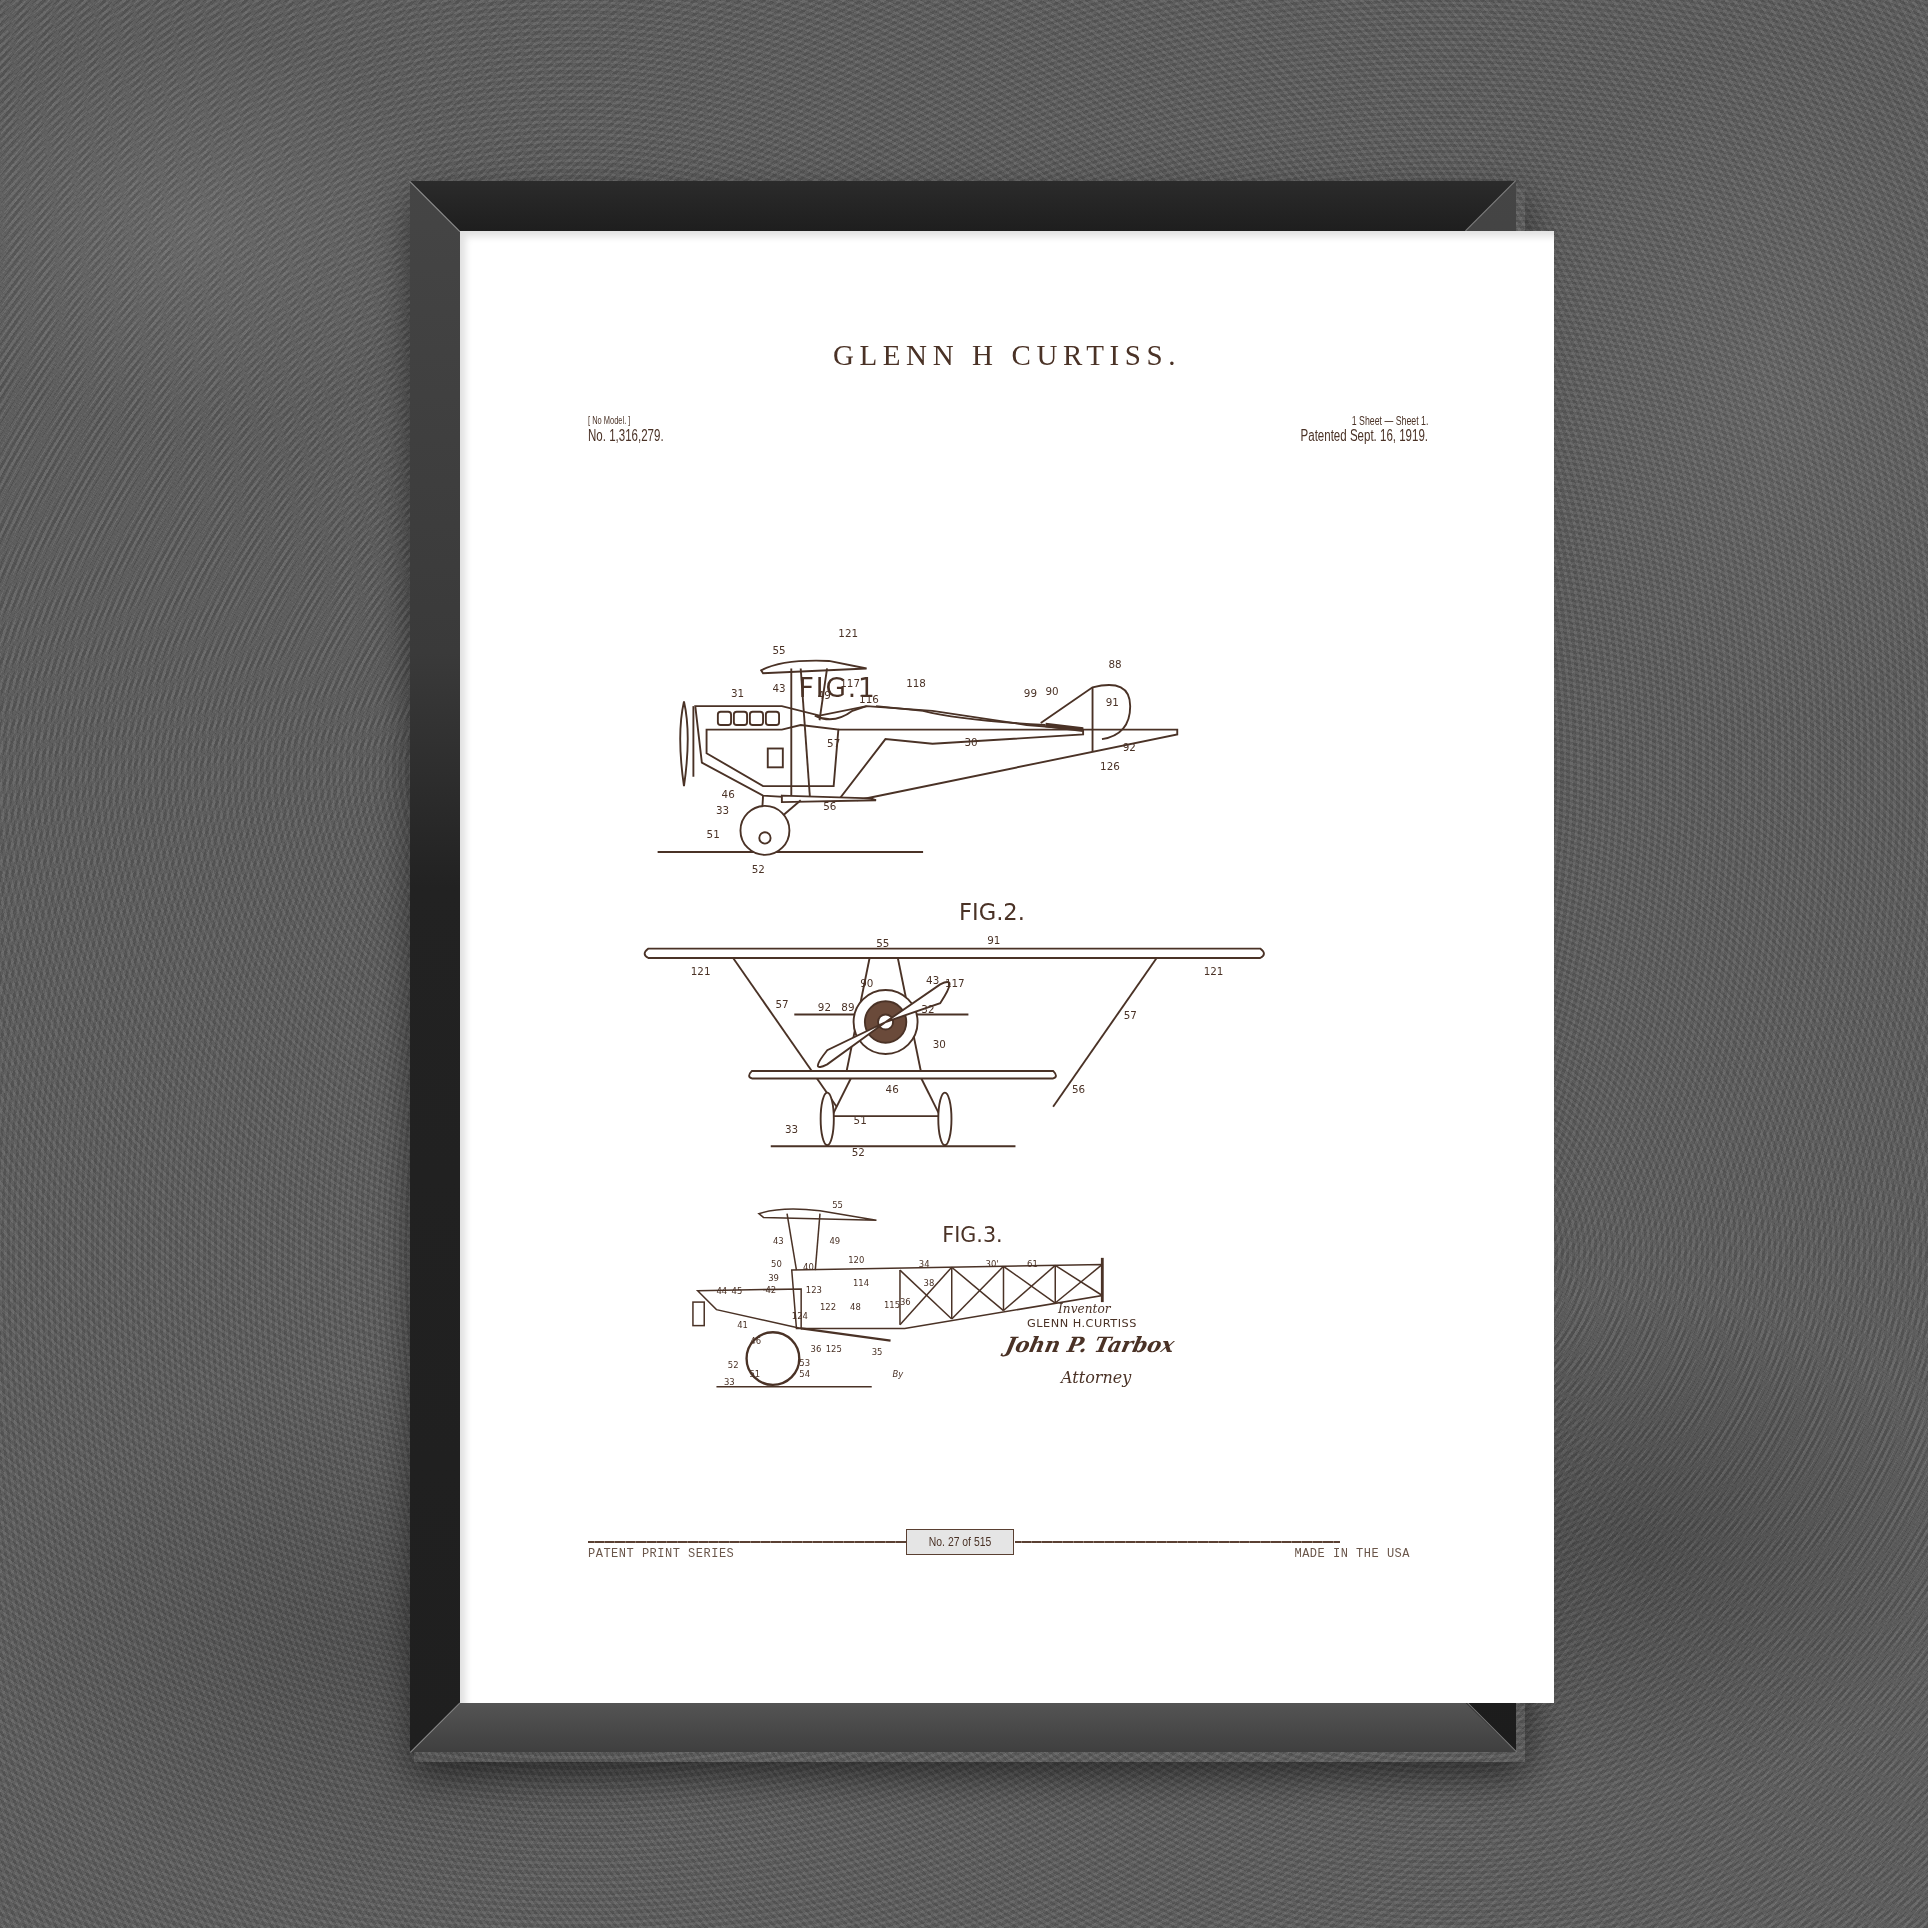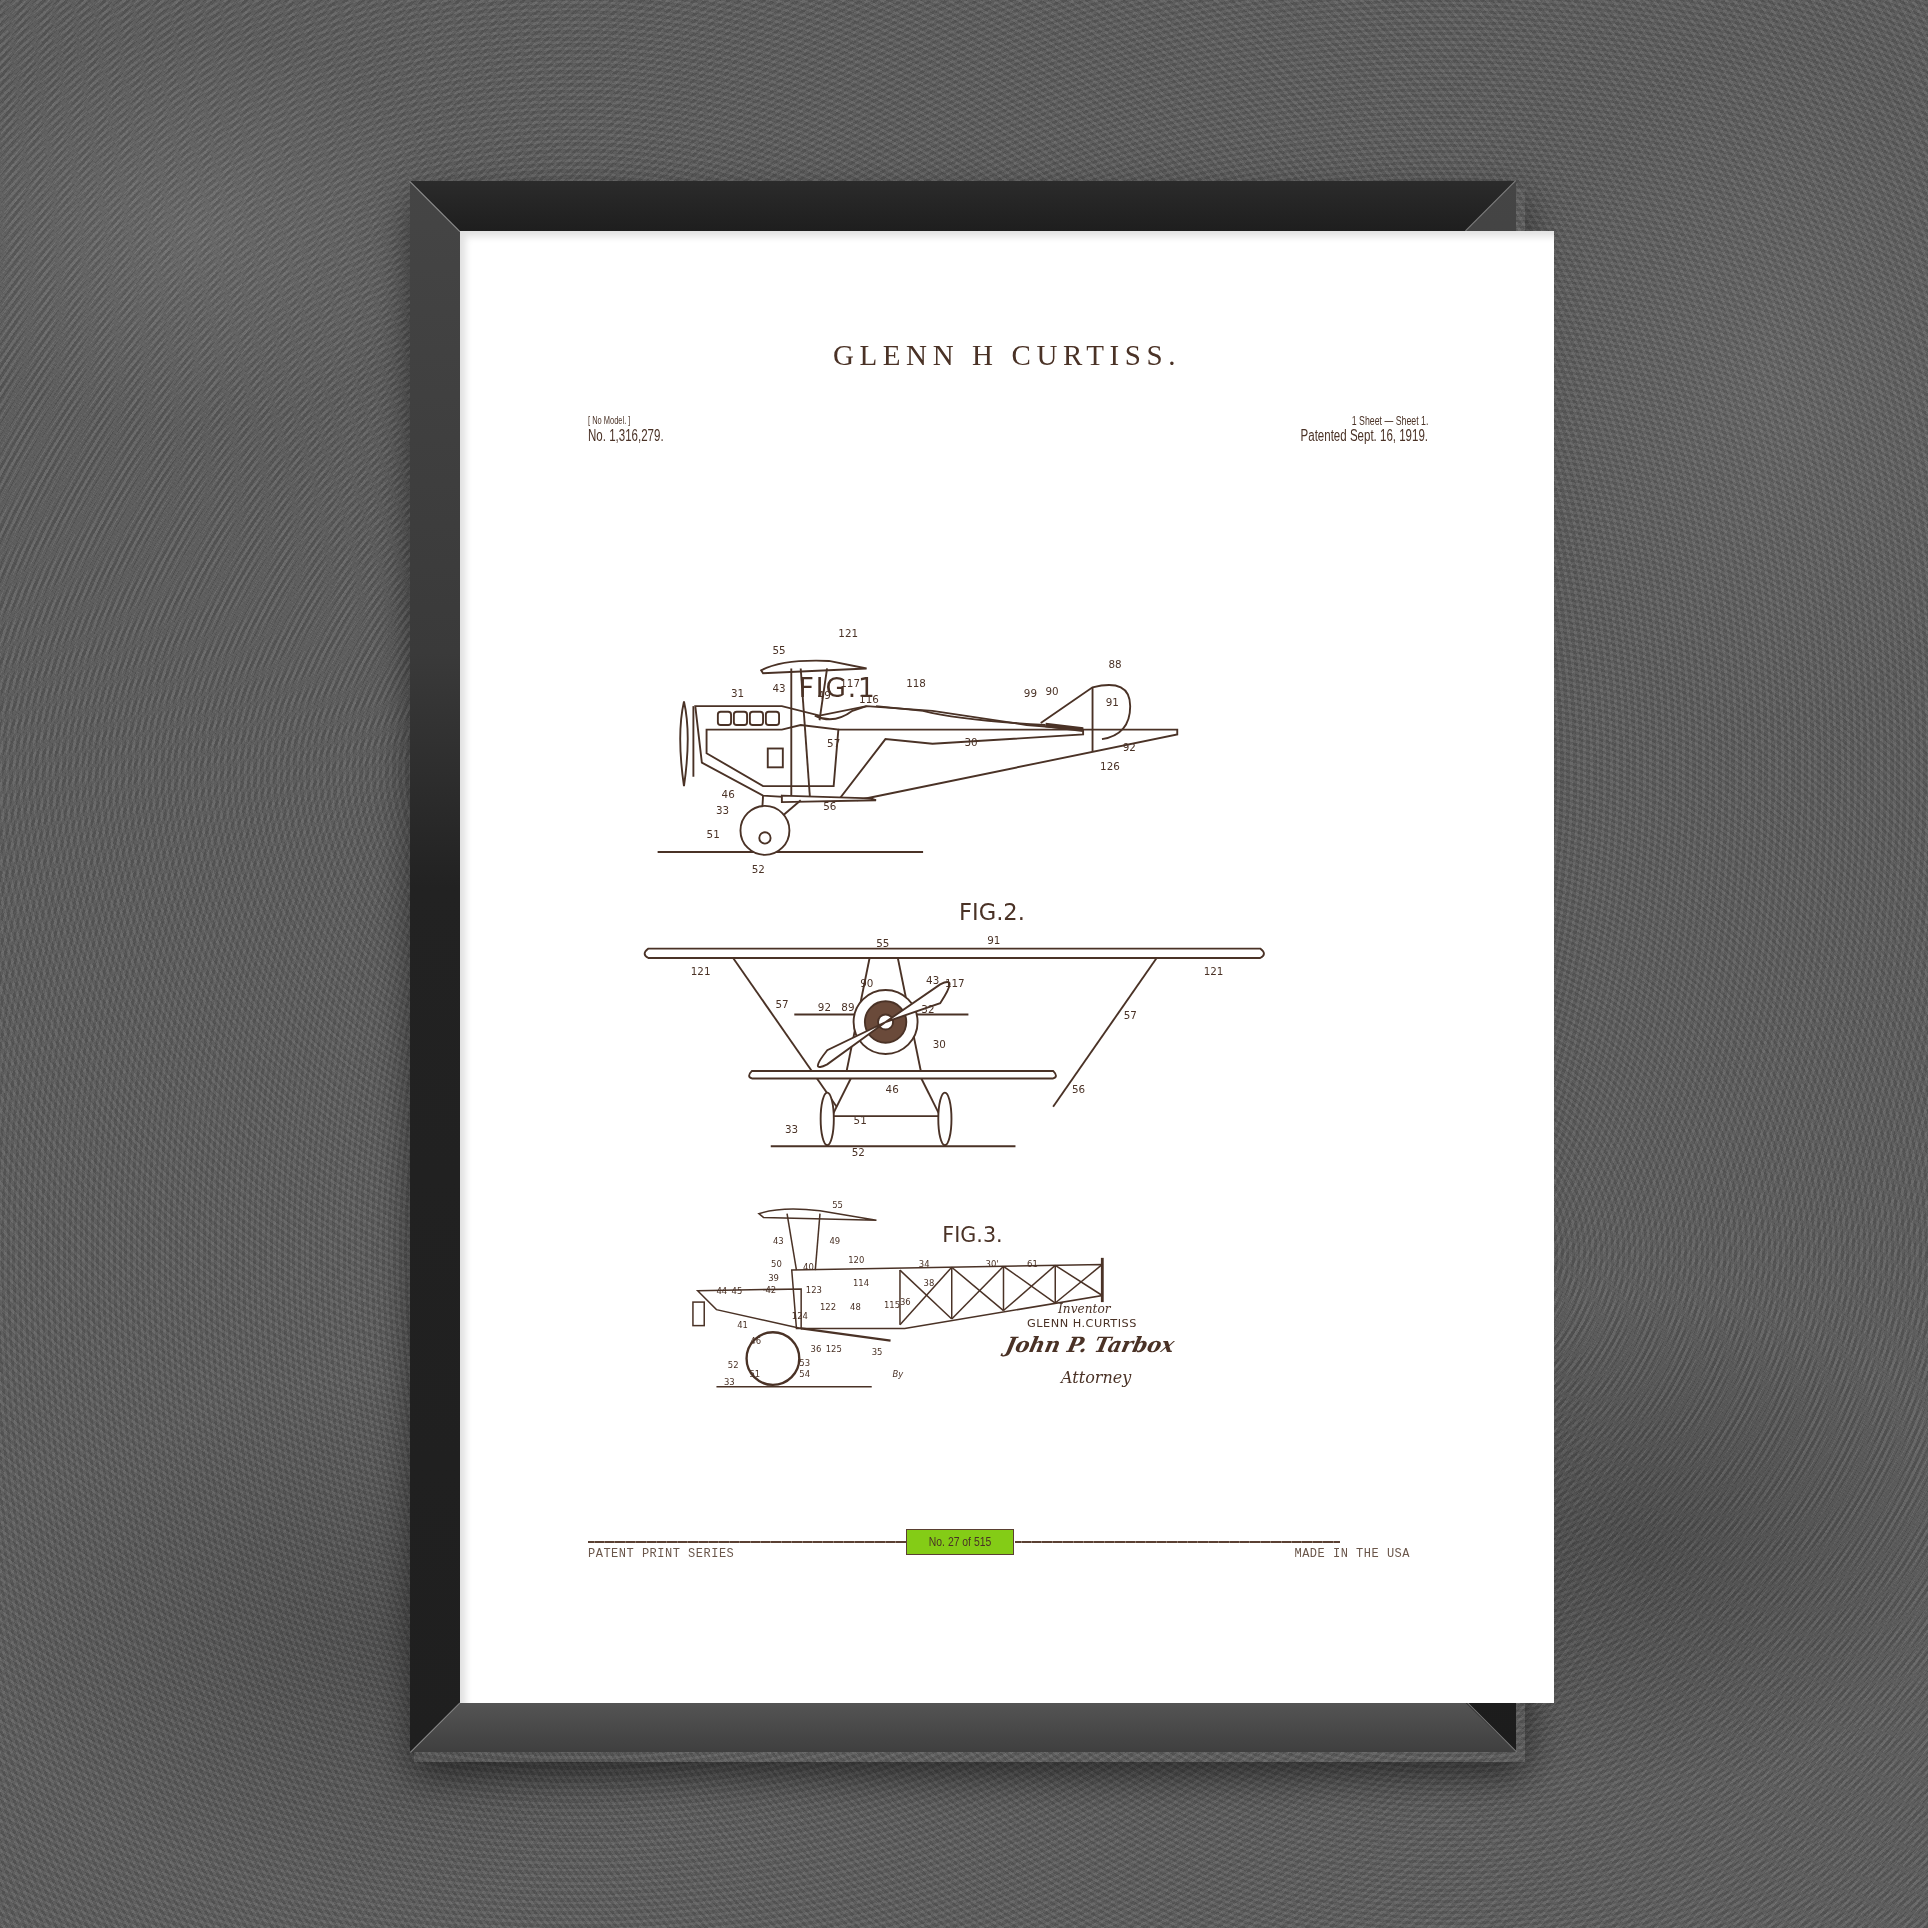--- a/index.html
+++ b/index.html
@@ -74,21 +74,21 @@
   .hdr-small.right { transform-origin: right top; text-align: right; }
   .fig { position: absolute; }
   .fig svg { display: block; overflow: visible; }
   .fig text { font-family: "DejaVu Sans", sans-serif; fill: #4a3226; }
   .footer-line {
     position: absolute; height: 1.9px; top: 1310px;
     background: repeating-linear-gradient(90deg, #5a4032 0 5.6px, #8a7668 5.6px 6.6px, #5a4032 6.6px 10.4px);
   }
   .footer-box {
     position: absolute; left: 446px; top: 1298px; width: 106px; height: 23.5px;
-    border: 1.9px solid #5a4032; background: #84cc16;
+    border: 1.9px solid #5a4032; background: #e5e5e5;
     display: flex; align-items: center; justify-content: center;
   }
   .footer-box span {
     font-family: "Liberation Sans", sans-serif; font-size: 13px; color: #4a3226;
     transform: scaleX(0.8); white-space: nowrap;
   }
   .footer-small {
     position: absolute; top: 1316px; font-family: Liberation Mono, monospace;
     font-size: 12px; color: #6a564a; letter-spacing: 0.5px; white-space: nowrap;
   }

